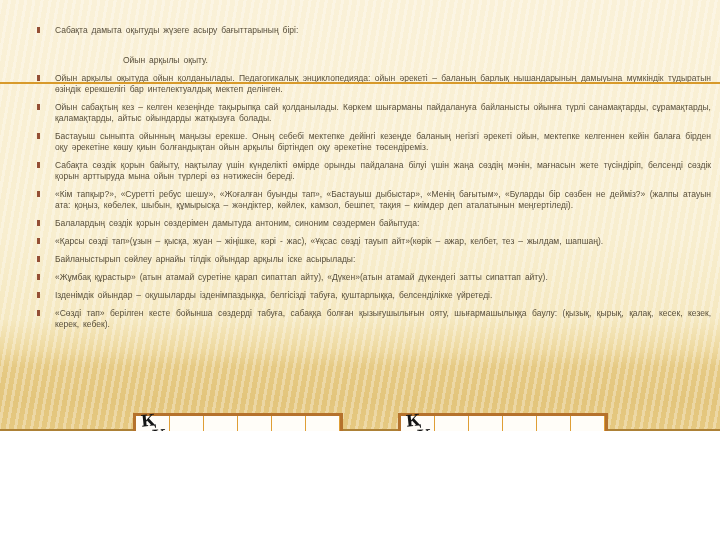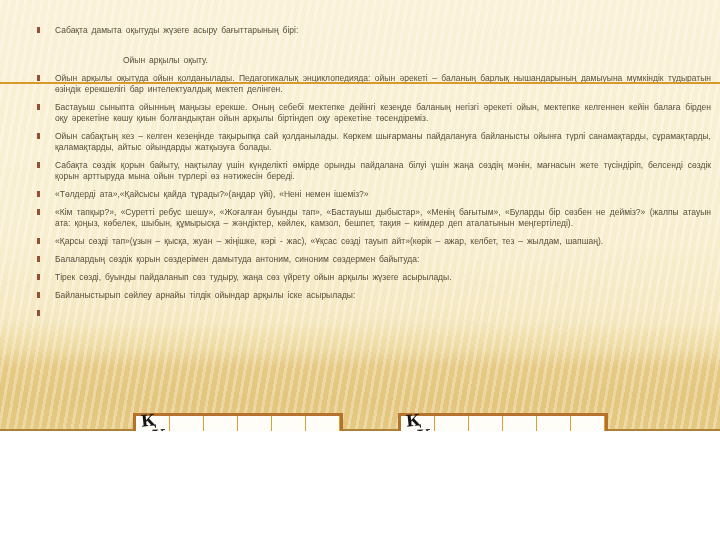--- a/index.html
+++ b/index.html
@@ -47,30 +47,31 @@
 </head>
 <body>
 
 <div class="slide">
   <div class="gold-rule"></div>
 
   <div class="content" id="list">
       <div class="li"><span class="bullet"></span><span>Сабақта дамыта оқытуды жүзеге асыру бағыттарының бірі:</span></div>
       <div class="li indent"><span>Ойын арқылы оқыту.</span></div>
       <div class="li"><span class="bullet"></span><span>Ойын арқылы оқытуда ойын қолданылады. Педагогикалық энциклопедияда: ойын әрекеті – баланың барлық нышандарының дамыуына мүмкіндік тудыратын өзіндік ерекшелігі бар интелектуалдық мектеп делінген.</span></div>
+      <div class="li"><span class="bullet"></span><span>Ойын сабақтың кез – келген кезеңінде тақырыпқа сай қолданылады. Көркем шығарманы пайдалануға байланысты ойынға түрлі санамақтарды, сұрамақтарды, қаламақтарды, айтыс ойындарды жатқызуға болады.</span></div>
       <div class="li"><span class="bullet"></span><span>Бастауыш сыныпта ойынның маңызы ерекше. Оның себебі мектепке дейінгі кезеңде баланың негізгі әрекеті ойын, мектепке келгеннен кейін балаға бірден оқу әрекетіне көшу қиын болғандықтан ойын арқылы біртіндеп оқу әрекетіне төсендіреміз.</span></div>
-      <div class="li"><span class="bullet"></span><span>Ойын сабақтың кез – келген кезеңінде тақырыпқа сай қолданылады. Көркем шығарманы пайдалануға байланысты ойынға түрлі санамақтарды, сұрамақтарды, қаламақтарды, айтыс ойындарды жатқызуға болады.</span></div>
       <div class="li"><span class="bullet"></span><span>Сабақта сөздік қорын байыту, нақтылау үшін күнделікті өмірде орынды пайдалана білуі үшін жаңа сөздің мәнін, мағнасын жете түсіндіріп, белсенді сөздік қорын арттыруда мына ойын түрлері өз нәтижесін береді.</span></div>
-      <div class="li"><span class="bullet"></span><span>«Төлдерді ата»,«Қайсысы қайда тұрады?»(аңдар үйі), «Нені немен ішеміз?»</span></div>
       <div class="li"><span class="bullet"></span><span>«Кім тапқыр?», «Суретті ребус шешу», «Жоғалған буынды тап», «Бастауыш дыбыстар», «Менің бағытым», «Буларды бір сөзбен не дейміз?» (жалпы атауын ата: қоңыз, көбелек, шыбын, құмырысқа – жәндіктер, көйлек, камзол, бешпет, тақия – киімдер деп аталатынын меңгертіледі).</span></div>
+      <div class="li"><span class="bullet"></span><span>Балалардың сөздік қорын сөздерімен дамытуда антоним, синоним сөздермен байытуда:</span></div>
       <div class="li"><span class="bullet"></span><span>«Қарсы сөзді тап»(ұзын – қысқа, жуан – жіңішке, кәрі - жас), «Ұқсас сөзді тауып айт»(көрік – ажар, келбет, тез – жылдам, шапшаң).</span></div>
-      <div class="li"><span class="bullet"></span><span>Балалардың сөздік қорын сөздерімен дамытуда антоним, синоним сөздермен байытуда:</span></div>
-      <div class="li"><span class="bullet"></span><span>Тірек сөзді, буынды пайдаланып сөз тудыру, жаңа сөз үйрету ойын арқылы жүзеге асырылады.</span></div>
+      <div class="li"><span class="bullet"></span></div>
       <div class="li"><span class="bullet"></span><span>Байланыстырып сөйлеу арнайы тілдік ойындар арқылы іске асырылады:</span></div>
-      <div class="li"><span class="bullet"></span></div>
+      <div class="li"><span class="bullet"></span><span>«Жұмбақ құрастыр» (атын атамай суретіне қарап сипаттап айту), «Дүкен»(атын атамай дүкендегі затты сипаттап айту).</span></div>
+      <div class="li"><span class="bullet"></span><span>Ізденімдік ойындар – оқушыларды ізденімпаздыққа, белгісізді табуға, қуштарлыққа, белсенділікке үйретеді.</span></div>
+      <div class="li"><span class="bullet"></span><span>«Сөзді тап» берілген кесте бойынша сөздерді табуға, сабаққа болған қызығушылығын ояту, шығармашылыққа баулу: (қызық, қырық, қалақ, кесек, кезек, керек, кебек).</span></div>
     </div>
 
   <div class="word-table t0" id="table0">
       <div class="cell"></div>
       <div class="cell"></div>
       <div class="cell"></div>
       <div class="cell"></div>
       <div class="cell"></div>
       <div class="cell"></div>
       <span class="qtop">Қ</span>

